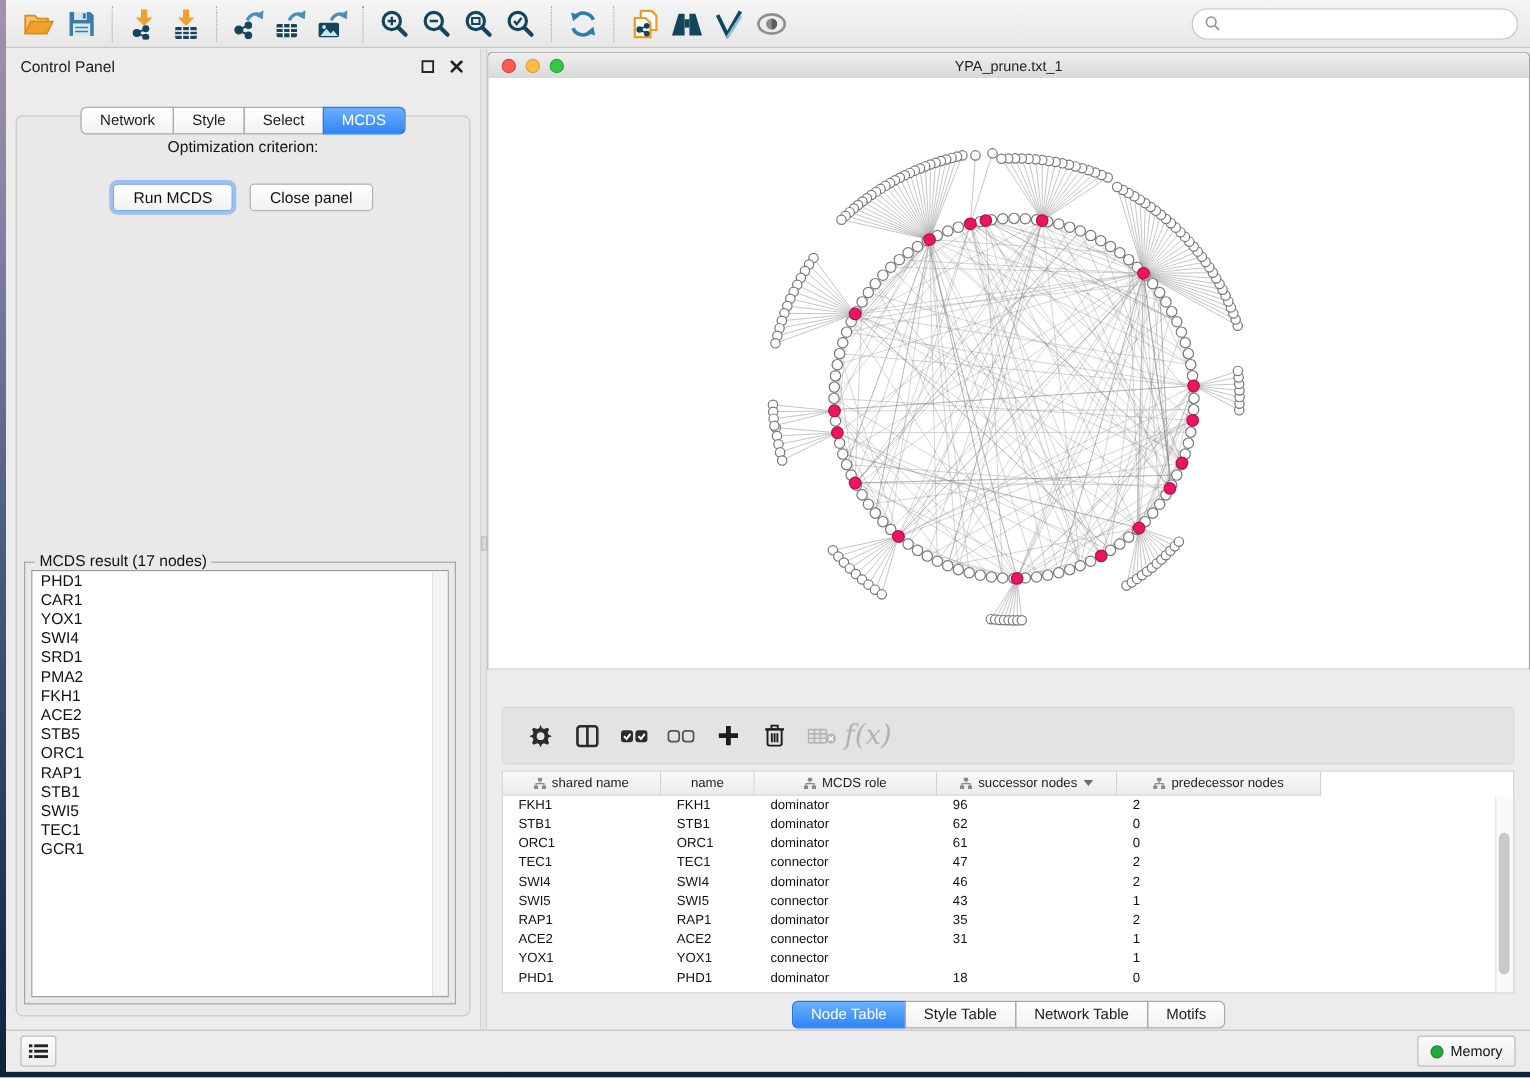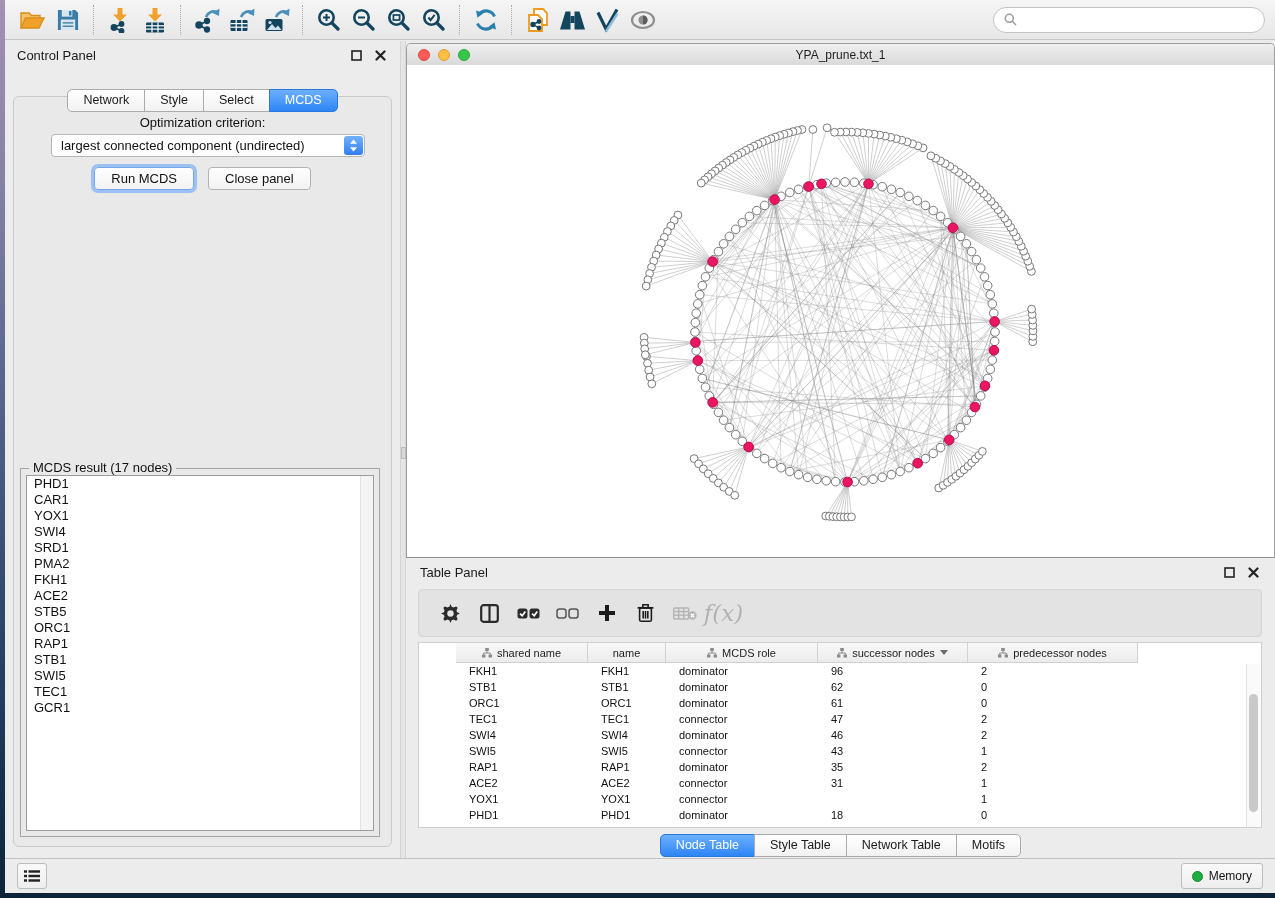--- a/index.html
+++ b/index.html
@@ -32,21 +32,21 @@
   .seg-tab:last-child{border-radius:0 5px 5px 0;}
   .seg-tab.active{background:linear-gradient(#6cb0fd,#2e85f6);border-color:#2a77dd;color:#fff;}
   .cp-content{position:absolute;top:55px;left:8px;right:8px;bottom:11px;background:#e9e9e9;
     border:1px solid #c9c9c9;border-radius:6px;}
   .opt-label{margin-top:18px;text-align:center;font-size:13px;color:#111;}
   .select{position:absolute;top:37px;left:37px;width:314px;height:23px;background:#fff;border:1px solid #b5b5b5;
     border-radius:4px;display:flex;align-items:center;box-sizing:border-box;overflow:hidden;}
   .select .val{flex:1;font-size:13px;padding-left:9px;color:#111;white-space:nowrap;}
   .select .stepper{width:19px;height:19px;margin-right:1px;border-radius:3px;flex:none;
     background:linear-gradient(#74b3fa,#2d7ef2);display:flex;align-items:center;justify-content:center;}
-  .btn-row{position:absolute;top:70px;left:0;right:0;display:flex;justify-content:center;gap:14px;}
+  .btn-row{position:absolute;top:56px;left:0;right:0;display:flex;justify-content:center;gap:14px;}
   .btn{height:23px;padding:0 16px;font-size:13px;color:#111;background:linear-gradient(#ffffff,#f2f2f2);
     border:1px solid #b2b2b2;border-radius:4px;display:flex;align-items:center;box-sizing:border-box;}
   .btn.focused{box-shadow:0 0 0 3px rgba(92,158,250,.55);border-color:#76a9e8;}
   .groupbox{position:absolute;top:371px;left:6px;right:11px;bottom:9px;border:1px solid #a5a5a5;}
   .groupbox .legend{position:absolute;top:-9px;left:8px;background:#e9e9e9;padding:0 4px;font-size:13px;color:#111;}
   .listwrap{position:absolute;left:5px;right:5px;top:6px;bottom:5px;background:#fff;border:1px solid #9c9c9c;overflow:hidden;}
   .list-item{font-size:13px;line-height:16px;padding-left:7px;color:#111;}
   .listscroll{position:absolute;top:0;right:0;bottom:0;width:12px;background:#f4f4f4;border-left:1px solid #e2e2e2;}
 
   
@@ -69,21 +69,21 @@
   .net-canvas{position:absolute;top:21px;left:0;right:0;bottom:0;background:#fff;}
   .net-canvas svg{width:100%;height:100%;display:block;}
 
   
   .table-panel{position:absolute;top:517px;left:0;right:0;bottom:0;background:#ececec;}
   .tp-toolbar{position:absolute;top:31px;left:12px;right:13px;height:48px;background:#e3e3e3;
     border:1px solid #d5d5d5;border-radius:4px;display:flex;align-items:center;padding-left:12px;box-sizing:border-box;}
   .ttbtn{width:39px;height:40px;display:flex;align-items:center;justify-content:center;flex:none;}
   .fx{font-family:"DejaVu Serif",serif;font-style:italic;font-size:23px;color:#b2b2b2;}
   .tbl{position:absolute;top:84px;left:12px;right:13px;height:186px;background:#fff;border:1px solid #cfcfcf;
-    box-sizing:border-box;overflow:hidden;padding-left:37px;}
+    box-sizing:border-box;overflow:hidden;}
   .tbl-header{display:flex;height:20px;}
   .th{display:flex;align-items:center;justify-content:center;gap:5px;font-size:11px;color:#1d1d1d;
     background:linear-gradient(#f8f8f8,#ececec);border-right:1px solid #d2d2d2;border-bottom:1px solid #cfcfcf;
     box-sizing:border-box;flex:none;}
   .tr{display:flex;height:16px;}
   .td{font-size:11px;line-height:16px;color:#111;box-sizing:border-box;padding:0 13px;white-space:nowrap;
     overflow:hidden;flex:none;}
   .td.num{text-align:left;}
   .tbl-scroll{position:absolute;top:21px;right:0;bottom:0;width:14px;background:#fafafa;border-left:1px solid #e3e3e3;}
   .tbl-thumb{position:absolute;top:30px;left:2px;width:9px;height:118px;background:#c9c9c9;border-radius:5px;}
@@ -284,29 +284,20 @@
           </span>
         </div>
         <div class="cp-tabs">
             <div class="seg-tab">Network</div>
             <div class="seg-tab">Style</div>
             <div class="seg-tab">Select</div>
             <div class="seg-tab active">MCDS</div>
           </div>
         <div class="cp-content">
           <div class="opt-label">Optimization criterion:</div>
-          <div class="select">
-            <span class="val">largest connected component (undirected)</span>
-            <span class="stepper">
-                <svg width="9" height="13" viewBox="0 0 9 13">
-                  <path d="M4.5 0.5L8 4.8H1z" fill="#fff"></path>
-                  <path d="M4.5 12.5L1 8.2h7z" fill="#fff"></path>
-                </svg>
-              </span>
-          </div>
           <div class="btn-row">
             <div class="btn focused">Run MCDS</div>
             <div class="btn">Close panel</div>
           </div>
           <div class="groupbox">
             <span class="legend">MCDS result (17 nodes)</span>
             <div class="listwrap">
               <div>
                   <div class="list-item">PHD1</div>
                   <div class="list-item">CAR1</div>
@@ -952,35 +943,20 @@
                   <circle cx="341.6" cy="381.9" r="4.8"></circle>
                   <circle cx="305.6" cy="337.4" r="4.8"></circle>
                   <circle cx="290.8" cy="295.6" r="4.8"></circle>
                   <circle cx="288.4" cy="277.5" r="4.8"></circle>
                 </g>
               </svg>
           </div>
         </div>
 
         <div class="table-panel">
-          <div class="panel-titlebar" style="padding:0 14px;">
-            <span class="panel-title">Table Panel</span>
-            <span class="pbtns">
-              <span class="pbtn">
-                  <svg width="11" height="11" viewBox="0 0 11 11">
-                    <rect x="1" y="1" width="9" height="9" fill="none" stroke="#222" stroke-width="1.6"></rect>
-                  </svg>
-                </span>
-              <span class="pbtn">
-                  <svg width="11" height="11" viewBox="0 0 11 11">
-                    <path d="M1.5 1.5l8 8M9.5 1.5l-8 8" stroke="#222" stroke-width="2.2" stroke-linecap="round"></path>
-                  </svg>
-                </span>
-            </span>
-          </div>
 
           <div class="tp-toolbar">
             <div class="ttbtn">
               <svg width="19" height="19" viewBox="0 0 20 20">
                   <path d="M10 0l1.2 3a7 7 0 0 1 1.8.75L16 2.5 17.5 4l-1.25 3A7 7 0 0 1 17 8.8L20 10l-3 1.2a7 7 0 0 1-.75 1.8L17.5 16 16 17.5l-3-1.25a7 7 0 0 1-1.8.75L10 20l-1.2-3a7 7 0 0 1-1.8-.75L4 17.5 2.5 16l1.25-3A7 7 0 0 1 3 11.2L0 10l3-1.2a7 7 0 0 1 .75-1.8L2.5 4 4 2.5l3 1.25A7 7 0 0 1 8.8 3z" fill="#2b2b2b"></path>
                   <circle cx="10" cy="10" r="3.4" fill="#e3e3e3"></circle>
                 </svg>
             </div>
             <div class="ttbtn">
               <svg width="19" height="19" viewBox="0 0 19 19">

